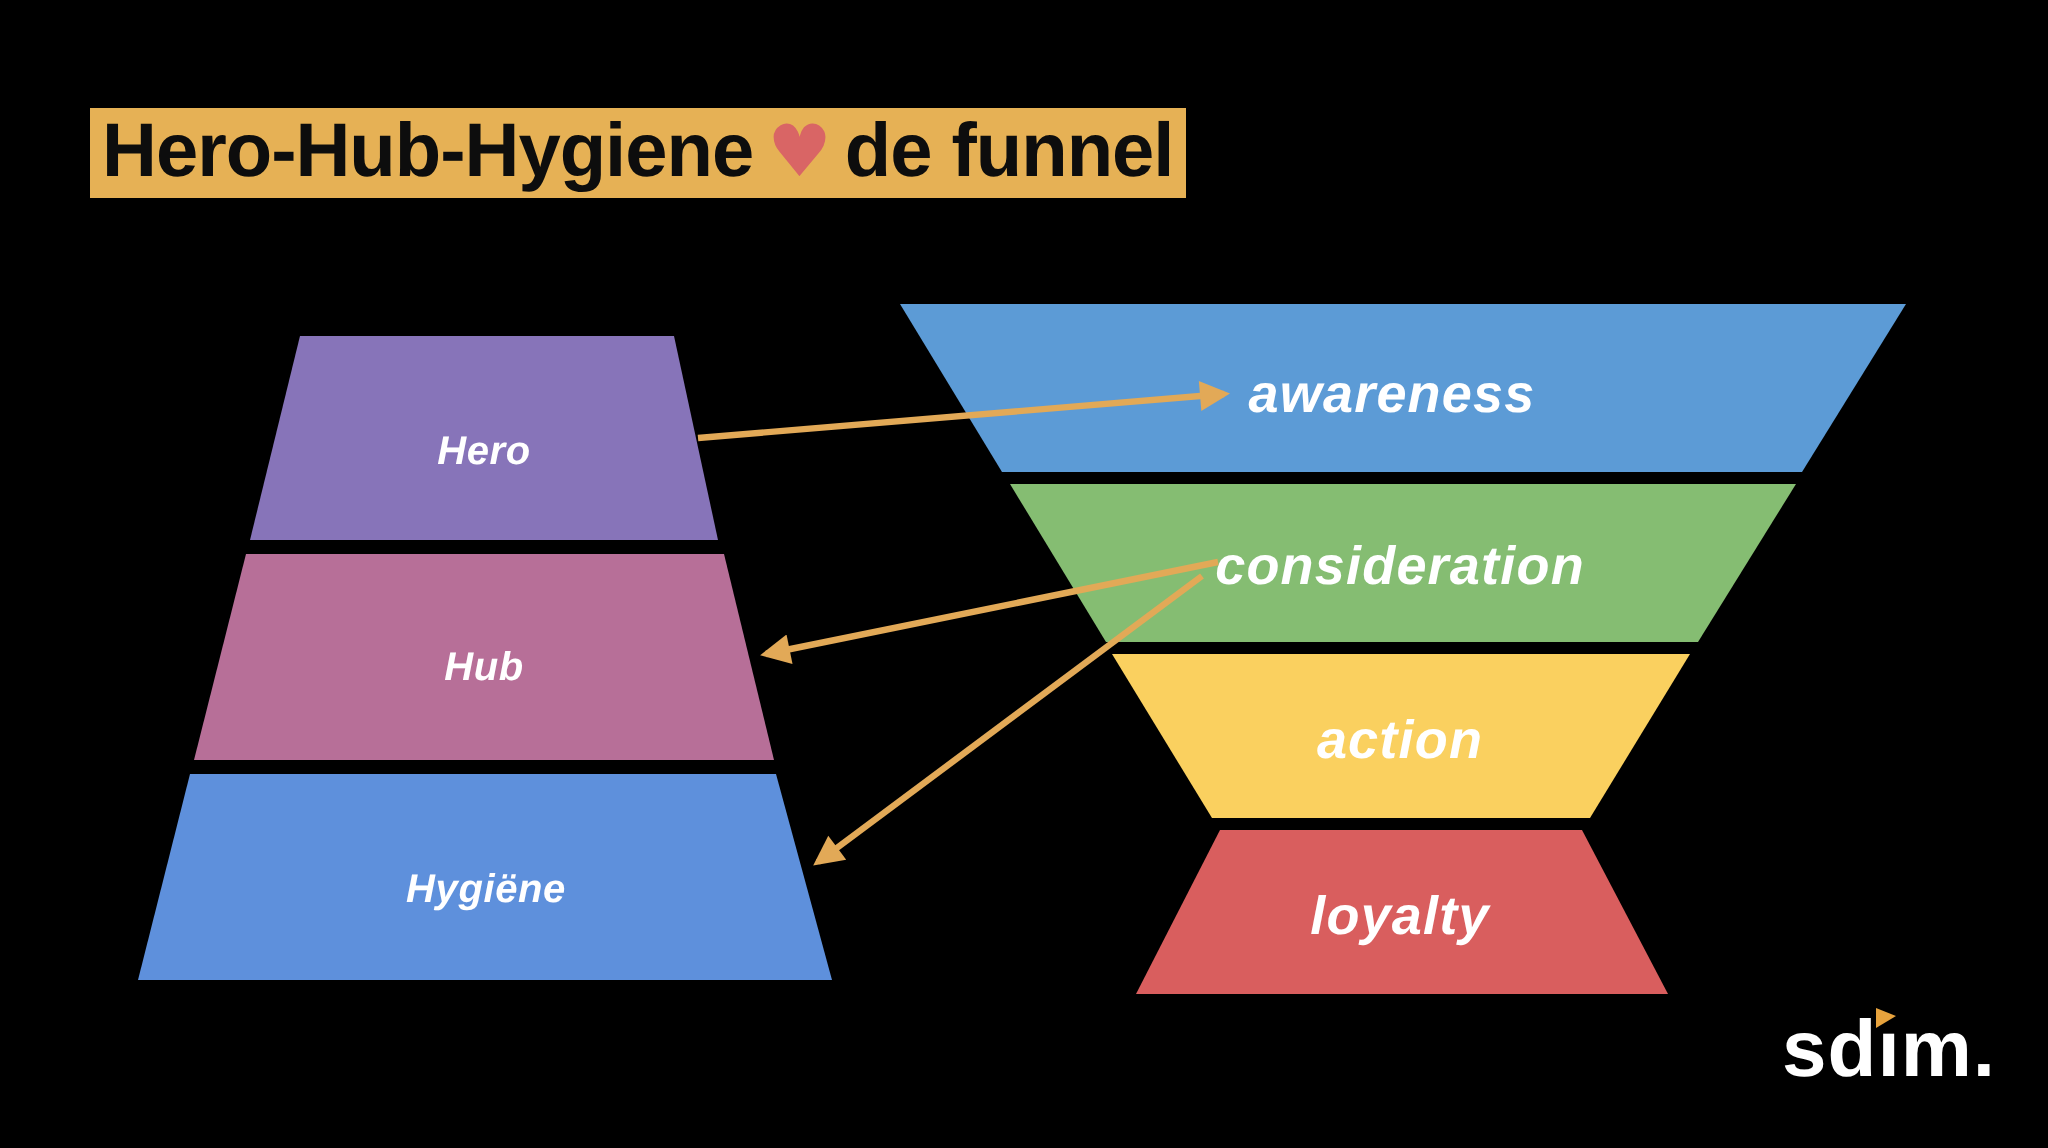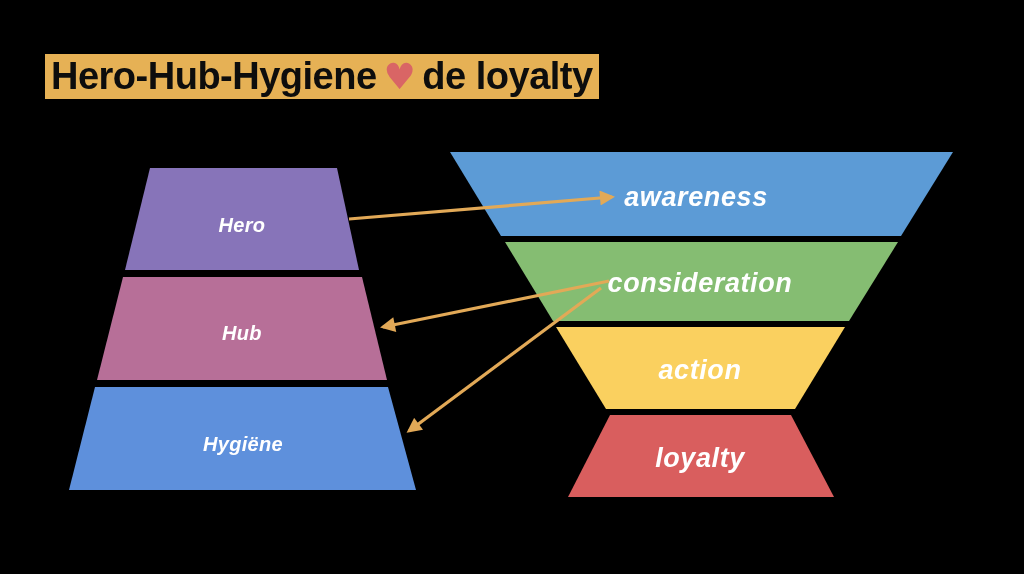--- a/index.html
+++ b/index.html
@@ -93,17 +93,20 @@
     </g>
 
     <g fill="none" stroke-width="3.2" stroke-linecap="butt">
       <line x1="349" y1="219" x2="612" y2="197" marker-end="url(#ah)" stroke="#E2A957"></line>
       <line x1="609" y1="281" x2="383" y2="327" marker-end="url(#ah)" stroke="#E2A957"></line>
       <line x1="601" y1="288" x2="409" y2="431" marker-end="url(#ah)" stroke="#E2A957"></line>
     </g>
   </svg>
 
   <div class="title">
-    <span>Hero-Hub-Hygiene</span><span class="heart">♥</span><span>de loyalty</span>
+    <span>Hero-Hub-Hygiene</span><span class="heart">♥</span><span>de funnel</span>
   </div>
 
+  <div class="logo">
+    <span>sd</span><span class="logo-i"><span class="logo-tri"></span><span>ı</span></span><span>m.</span>
+  </div>
 
 </div>
 
 </body></html>

